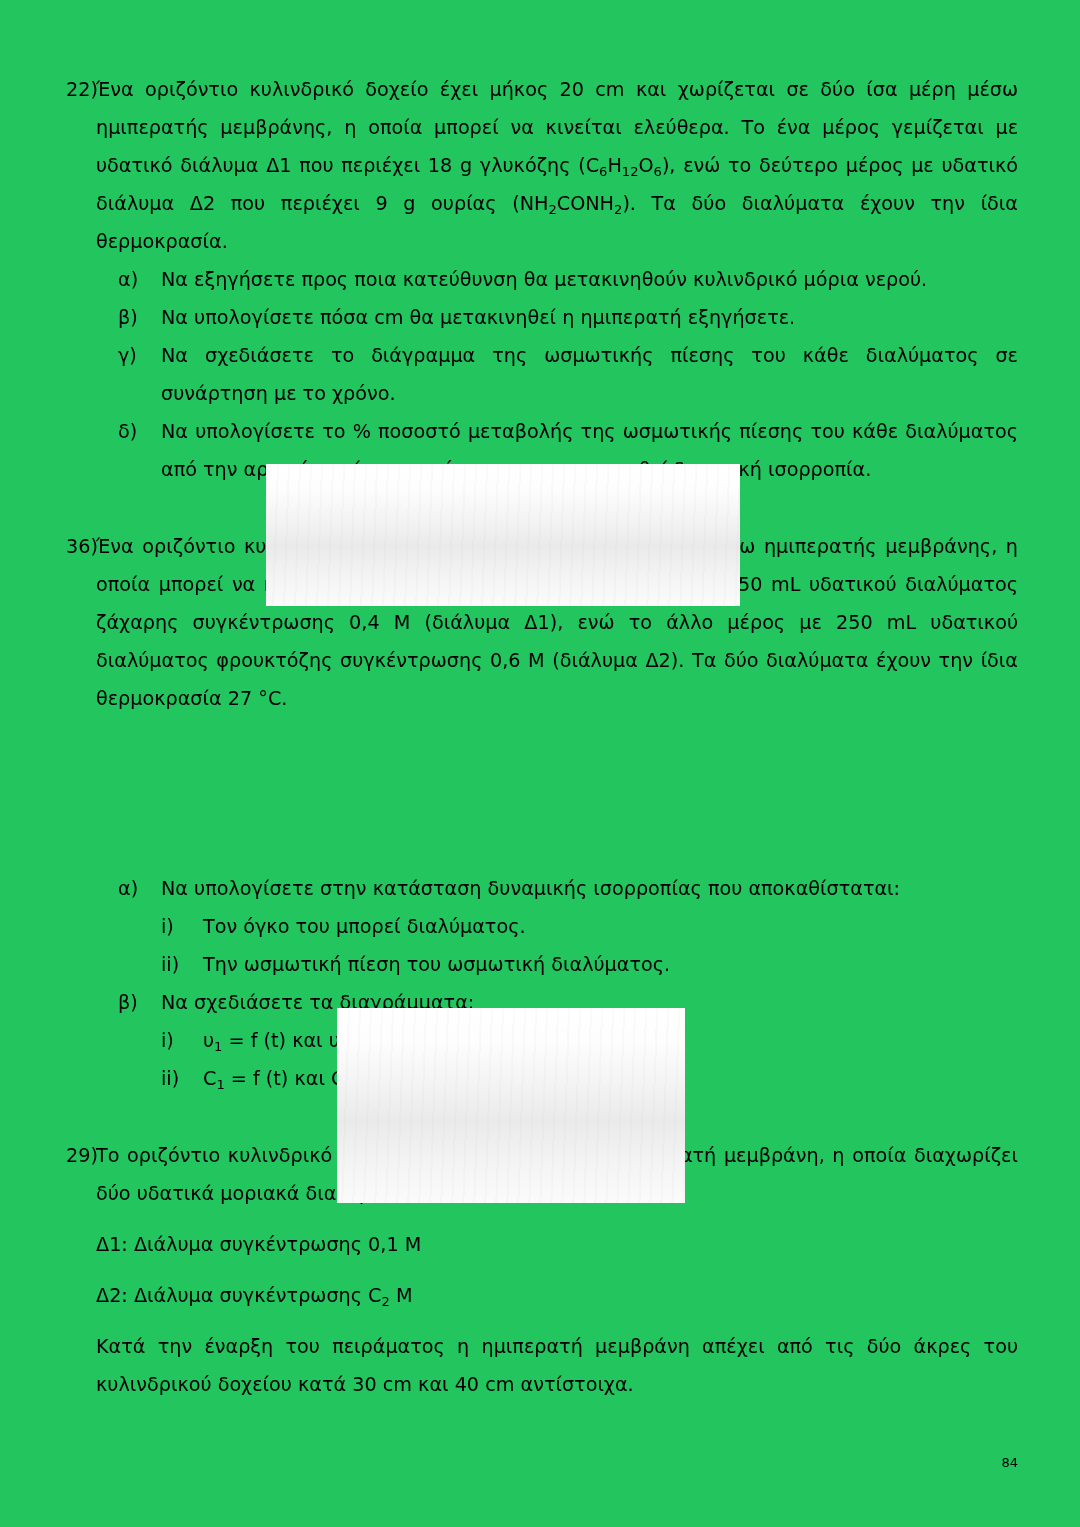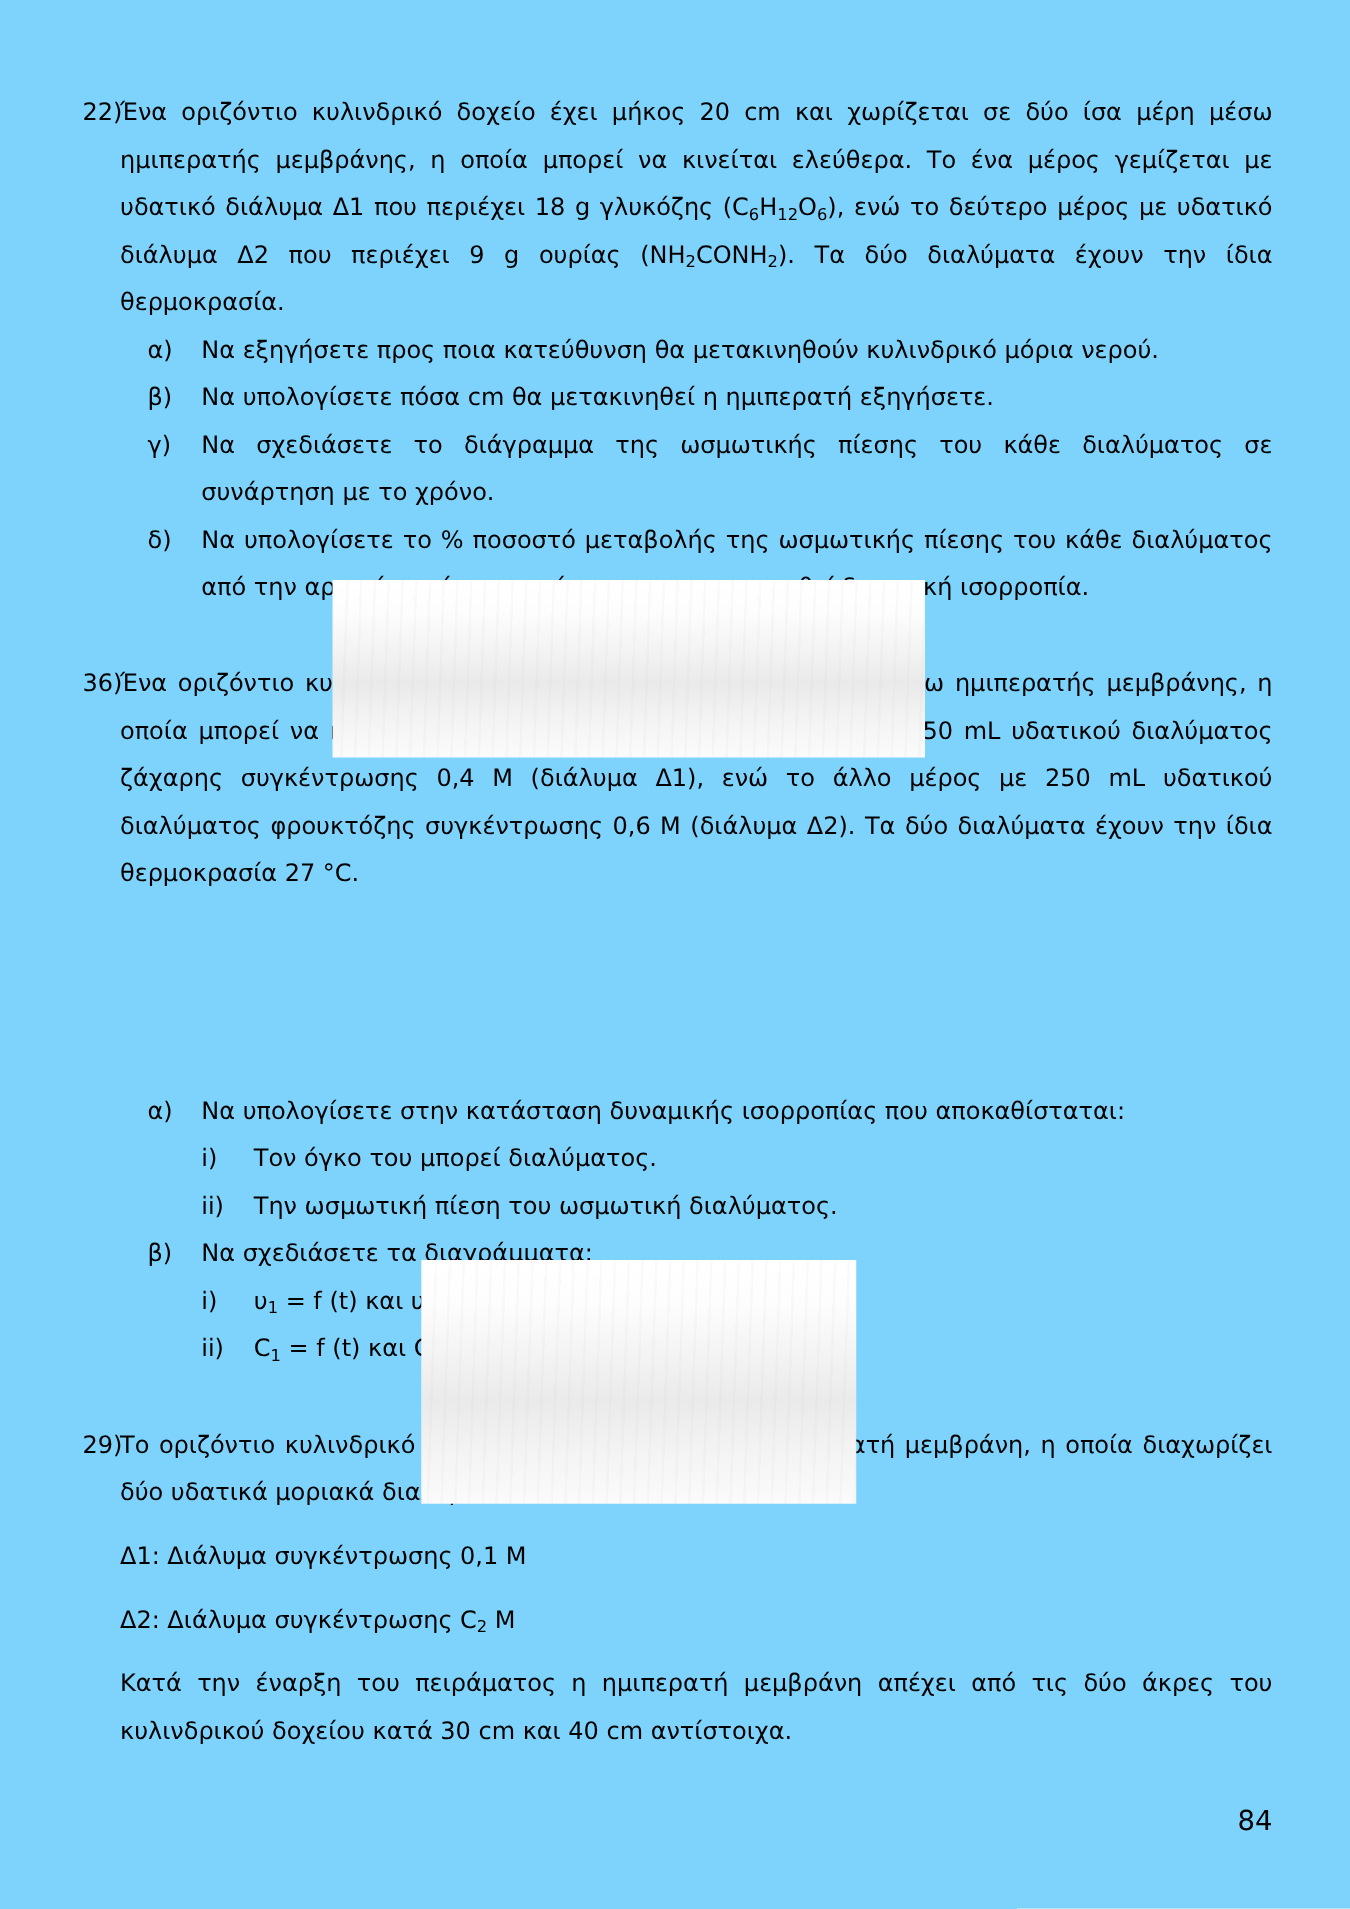--- a/index.html
+++ b/index.html
@@ -9,21 +9,21 @@
     background: #ffffff;
   }
   body {
     font-family: "DejaVu Sans", sans-serif;
     color: #000000;
   }
   #page {
     position: relative;
     width: 1080px;
     height: 1527px;
-    background: #7dd3fc;
+    background: #22c55e;
     overflow: hidden;
   }
   .content {
     position: absolute;
     left: 66px;
     top: 58px;
     width: 952px;
   }
 
   
@@ -120,21 +120,21 @@
     background:
       repeating-linear-gradient(92deg, rgba(170,170,170,0.10) 0px, rgba(170,170,170,0.10) 2px, rgba(255,255,255,0) 2px, rgba(255,255,255,0) 11px);
     opacity: .55;
   }
 
   
   .pagenum {
     position: absolute;
     right: 62px;
     bottom: 58px;
-    font-size: 22px;
+    font-size: 13px;
     line-height: 1;
   }
 
   .nowrap { white-space: nowrap; }
 </style>
 </head>
 <body>
 
 <div id="page">
 

